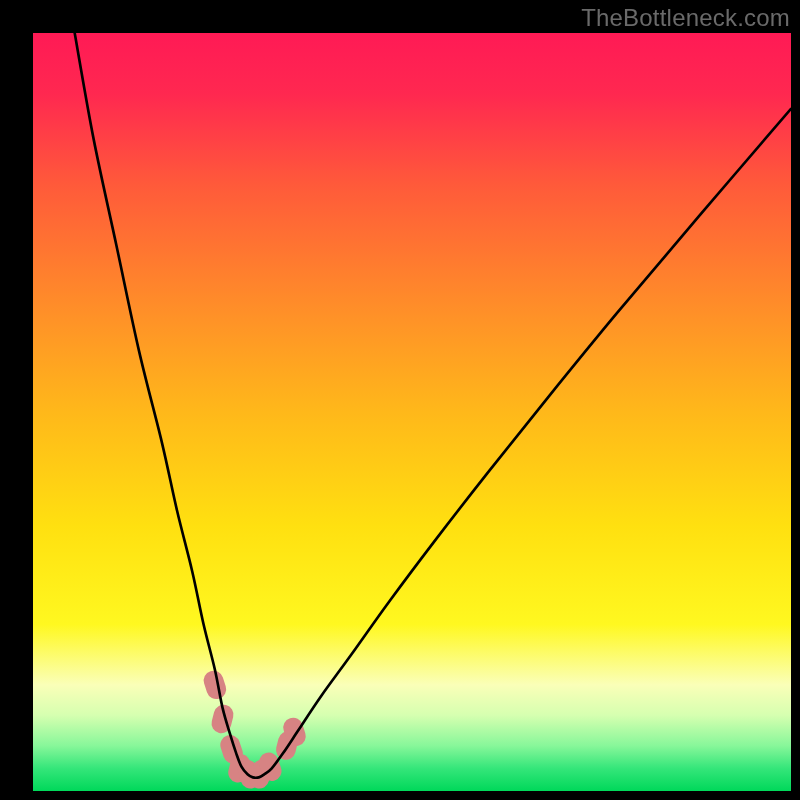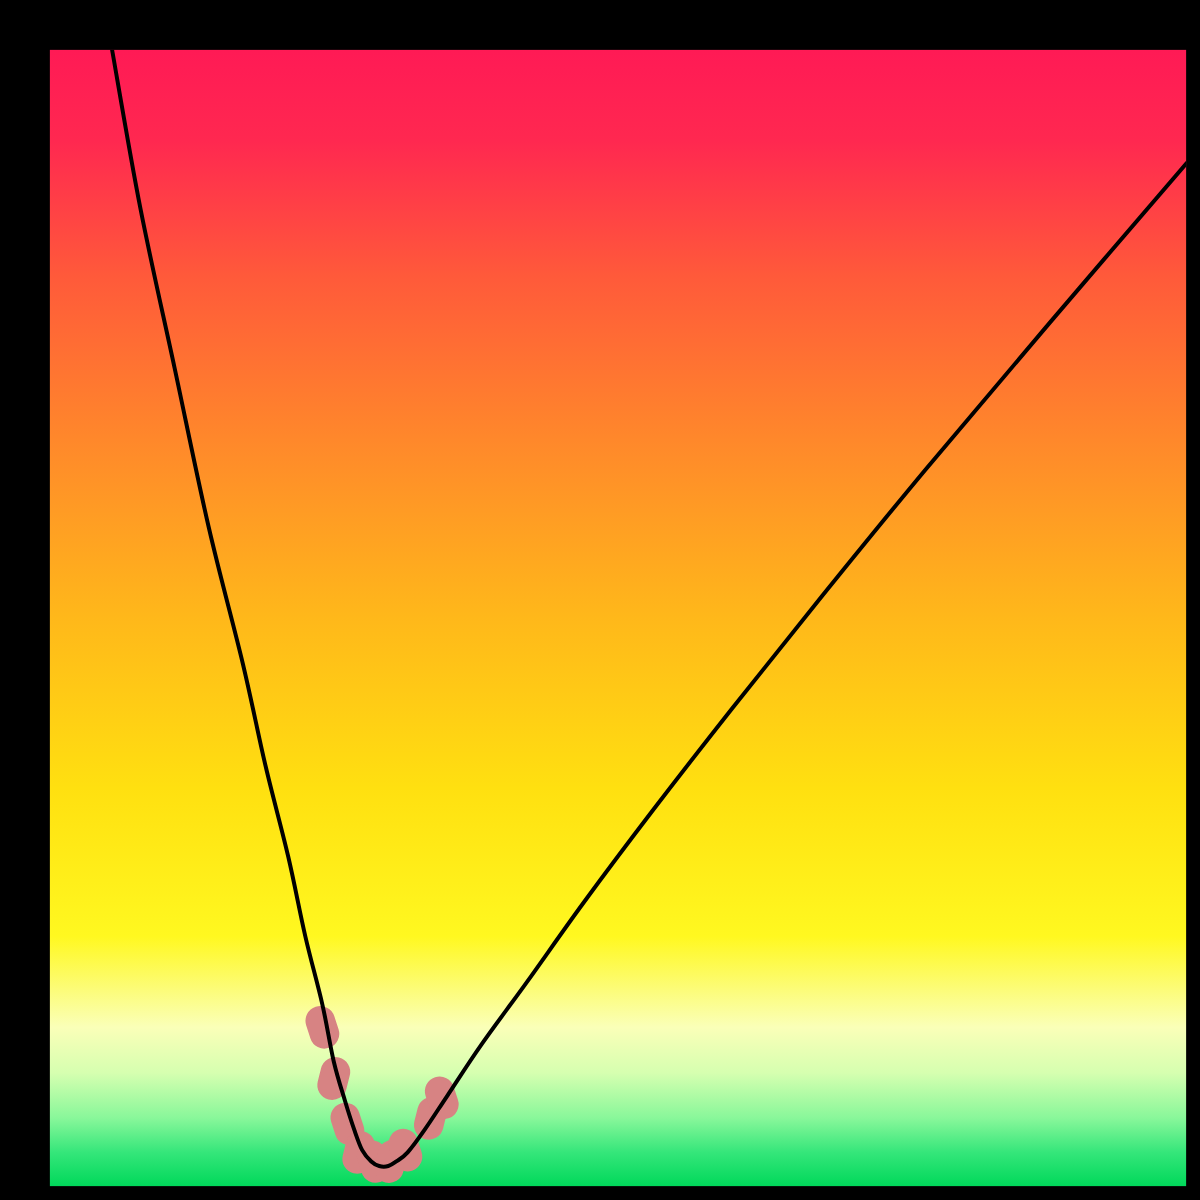--- a/index.html
+++ b/index.html
@@ -50,20 +50,21 @@
     left: 0;
     top: 0;
     width: 100%;
     height: 100%;
   }
 </style>
 </head>
 <body>
 
 <div class="frame">
+  <div class="watermark">TheBottleneck.com</div>
   <div class="plot-area">
     <svg class="gradient" viewBox="0 0 100 100" preserveAspectRatio="none">
       <defs>
         <linearGradient id="bg-grad" x1="0" y1="0" x2="0" y2="1">
             <stop offset="0%" stop-color="#ff1a55"></stop>
             <stop offset="8%" stop-color="#ff2850"></stop>
             <stop offset="20%" stop-color="#ff5a3a"></stop>
             <stop offset="35%" stop-color="#ff8a2a"></stop>
             <stop offset="50%" stop-color="#ffb81a"></stop>
             <stop offset="65%" stop-color="#ffe010"></stop>

